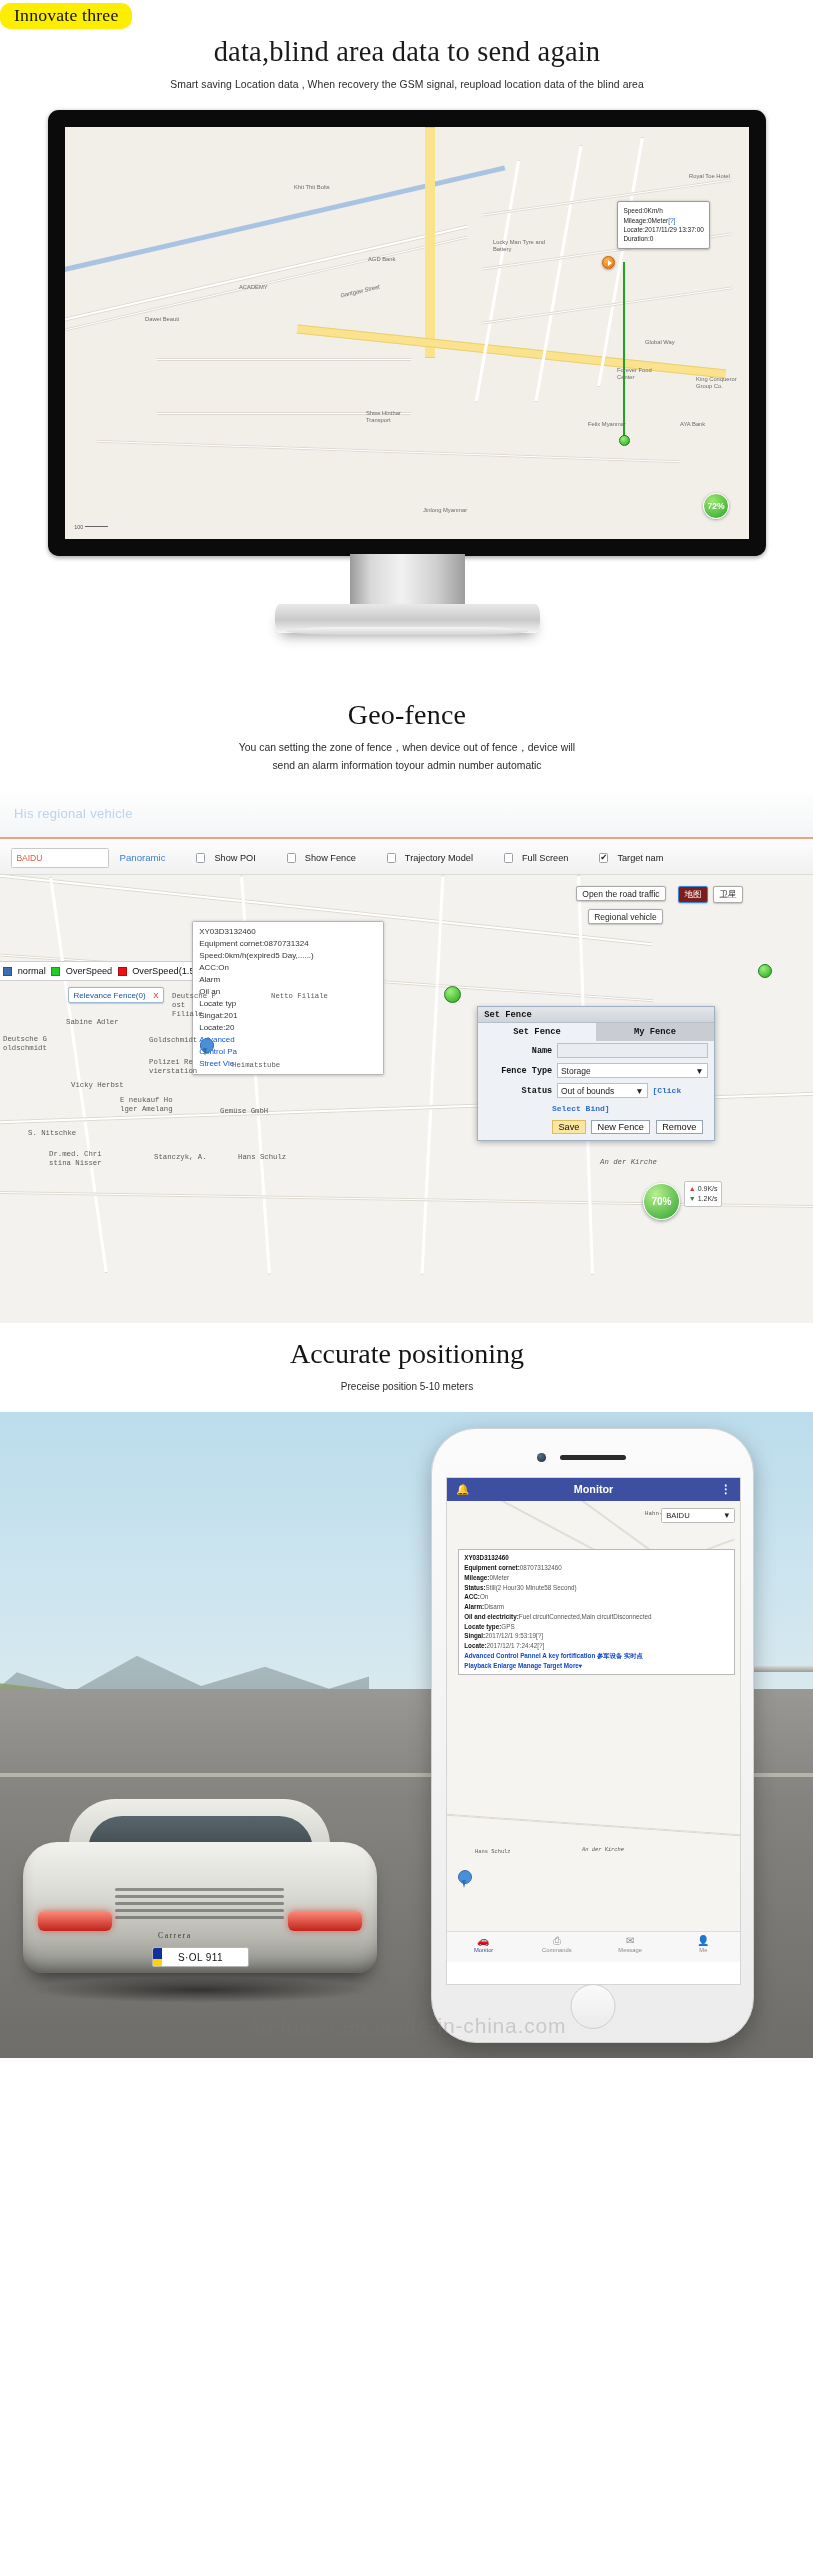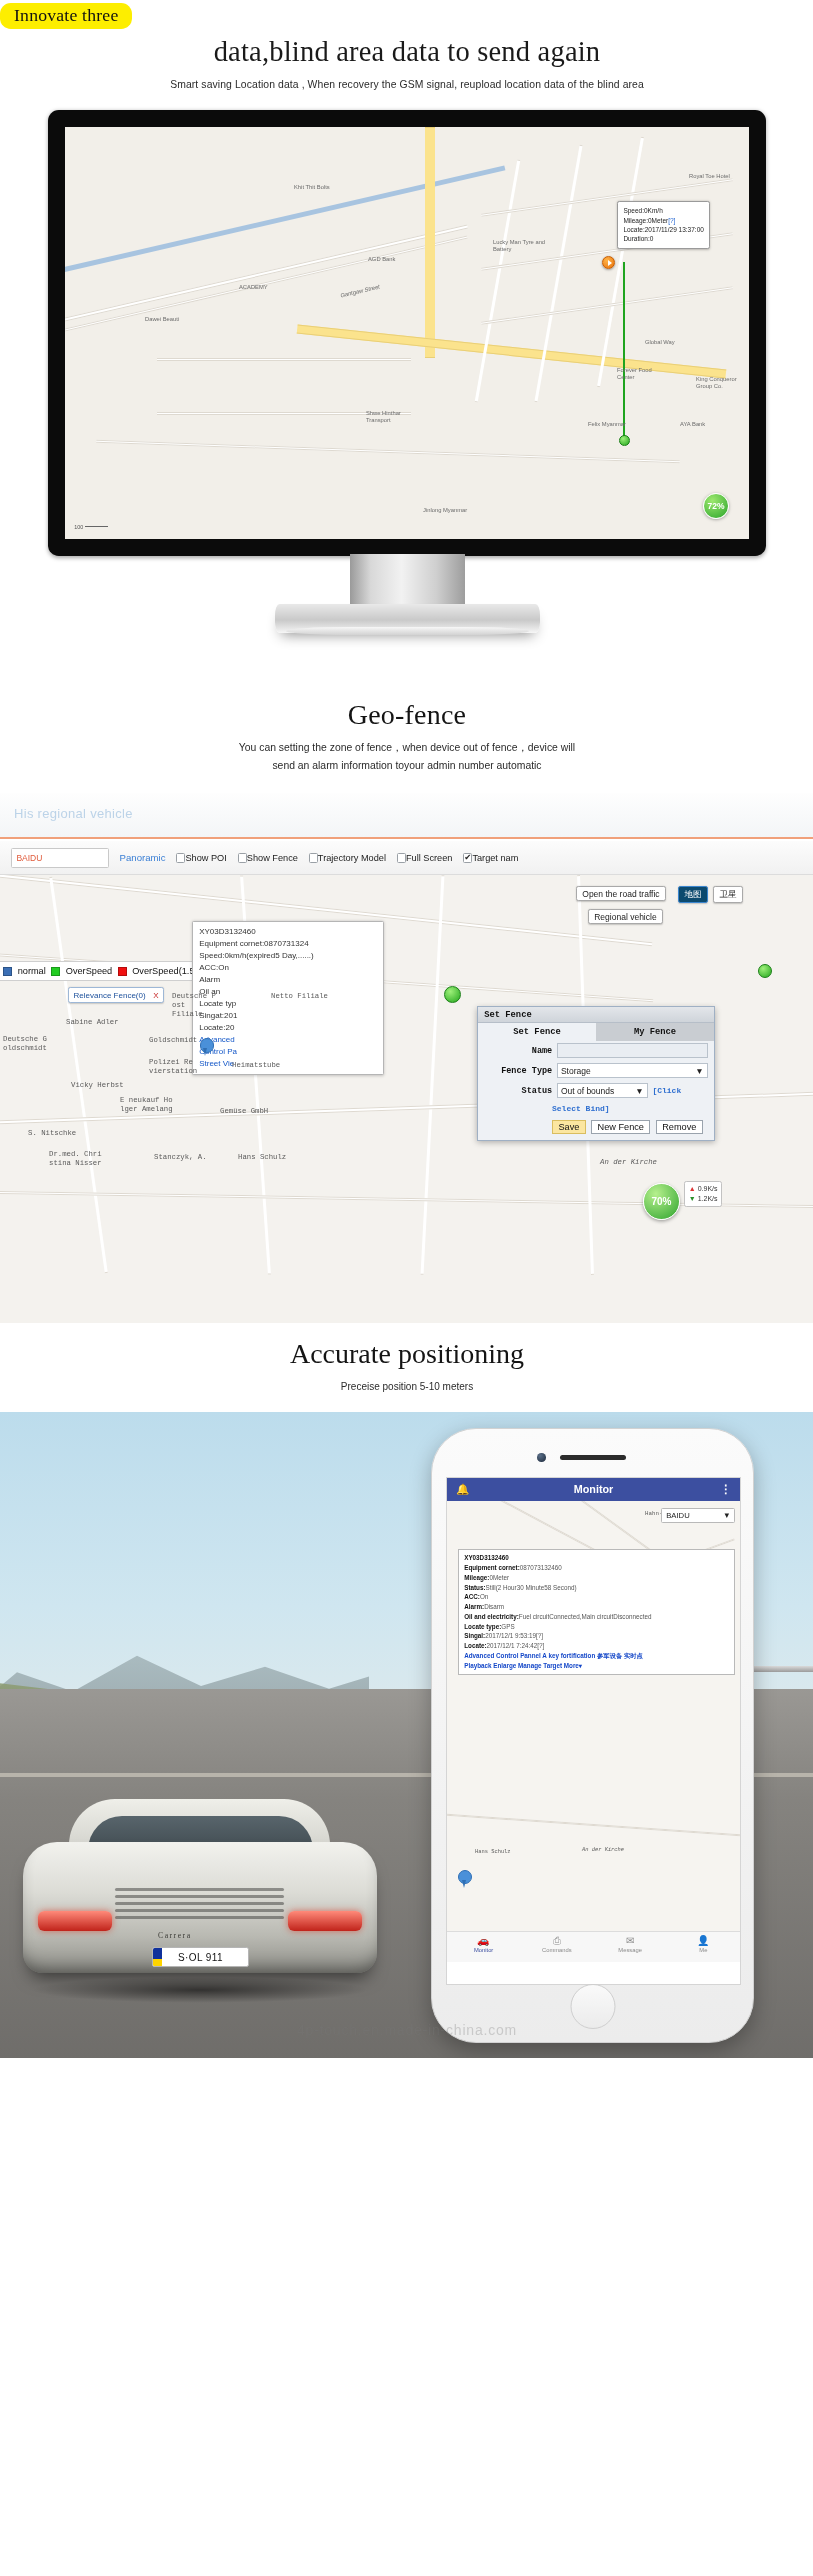--- a/index.html
+++ b/index.html
@@ -117,21 +117,21 @@
     background:linear-gradient(180deg,#fcfcfc,#f1f1f1); border-bottom:0.8px solid #dcdcdc;
     display:flex; align-items:center; padding-left:10.8px; gap:10.8px;
   }
   .select-baidu {
     width:98px; height:20px; border:0.8px solid #c9c9c9; background:#fff; border-radius:1.5px;
     display:flex; align-items:center; justify-content:space-between; padding:0 4.6px;
     font-size:8.5px; color:#e05a3a;
   }
   .select-baidu .car { font-size:5.4px; color:#999; }
   .tb-link { font-size:9.6px; color:#3a7fd5; }
-  .cbx { display:flex; align-items:center; gap:0; font-size:9.2px; color:#222; }
+  .cbx { display:flex; align-items:center; gap:9px; font-size:9.2px; color:#222;margin-left:20px; }
   .cbx .box {
     width:9.2px; height:9.2px; border:0.8px solid #9aa0a6; background:#fff; border-radius:1.5px; display:inline-block;
   }
   .cbx .box.on { background:#fff; position:relative; }
   .cbx .box.on:after {
     content:"✔"; position:absolute; left:0px; top:-2.3px; font-size:8.5px; color:#222;
   }
   .legend {
     position:absolute; left:0; top:86px; height:20px;
     background:#fff; border:0.8px solid #cfcfcf; border-left:none; border-radius:0 3.1px 3.1px 0;
@@ -341,21 +341,21 @@
   .app-info .cn { color:#1447c8; font-weight:bold; }
   .app-tabs {
     position:absolute; left:0; bottom:0; width:100%; height:31px; background:#f7f7f7;
     border-top:0.8px solid #dcdcdc; display:flex;
   }
   .app-tab { flex:1; text-align:center; font-size:5.8px; color:#8a8a8a; padding-top:3.1px; }
   .app-tab.active { color:#3c4fa0; }
   .app-tab .ic { display:block; font-size:10px; line-height:12.3px; }
   .watermark {
     position:absolute; left:0; bottom:20px; width:814px; text-align:center;
-    font-size:14px; color:rgba(120,120,120,.30); letter-spacing:0.8px;
+    font-size:21px; color:rgba(120,120,120,.30); letter-spacing:0.8px;
   }
 </style>
 </head>
 <body>
 
 <div class="sec-header">
   <div class="badge-wrap">
     <span class="badge">Innovate three</span>
   </div>
   <div class="h1">data,blind area data to send again</div>
@@ -478,21 +478,21 @@
       <span class="sw" style="background:#3b6fb5"></span>
       <span>normal</span>
       <span class="sw" style="background:#22cc22"></span>
       <span>OverSpeed</span>
       <span class="sw" style="background:#f01010"></span>
       <span>OverSpeed(1.5)</span>
       <span class="sw" style="background:#8e0b22"></span>
     </div>
 
     <div class="pill" style="right:148px;top:10.8px;">Open the road traffic</div>
-    <div class="pill" style="right:106px;top:10.8px;background:#0c4a6e;color:#fff;border-color:#3a86d0;">地图</div>
+    <div class="pill" style="right:106px;top:10.8px;background:#7f1d1d;color:#fff;border-color:#3a86d0;">地图</div>
     <div class="pill" style="right:71px;top:10.8px;">卫星</div>
     <div class="pill" style="right:151px;top:34px;">Regional vehicle</div>
     <div class="pill" style="left:305px;top:55px;">range</div>
 
     <div class="info-card" style="left:192px;top:46px;width:192px;">
       <div>XY03D3132460</div>
       <div>Equipment cornet:0870731324</div>
       <div>Speed:0km/h(expired5 Day,......)</div>
       <div>ACC:On</div>
       <div>Alarm</div>

